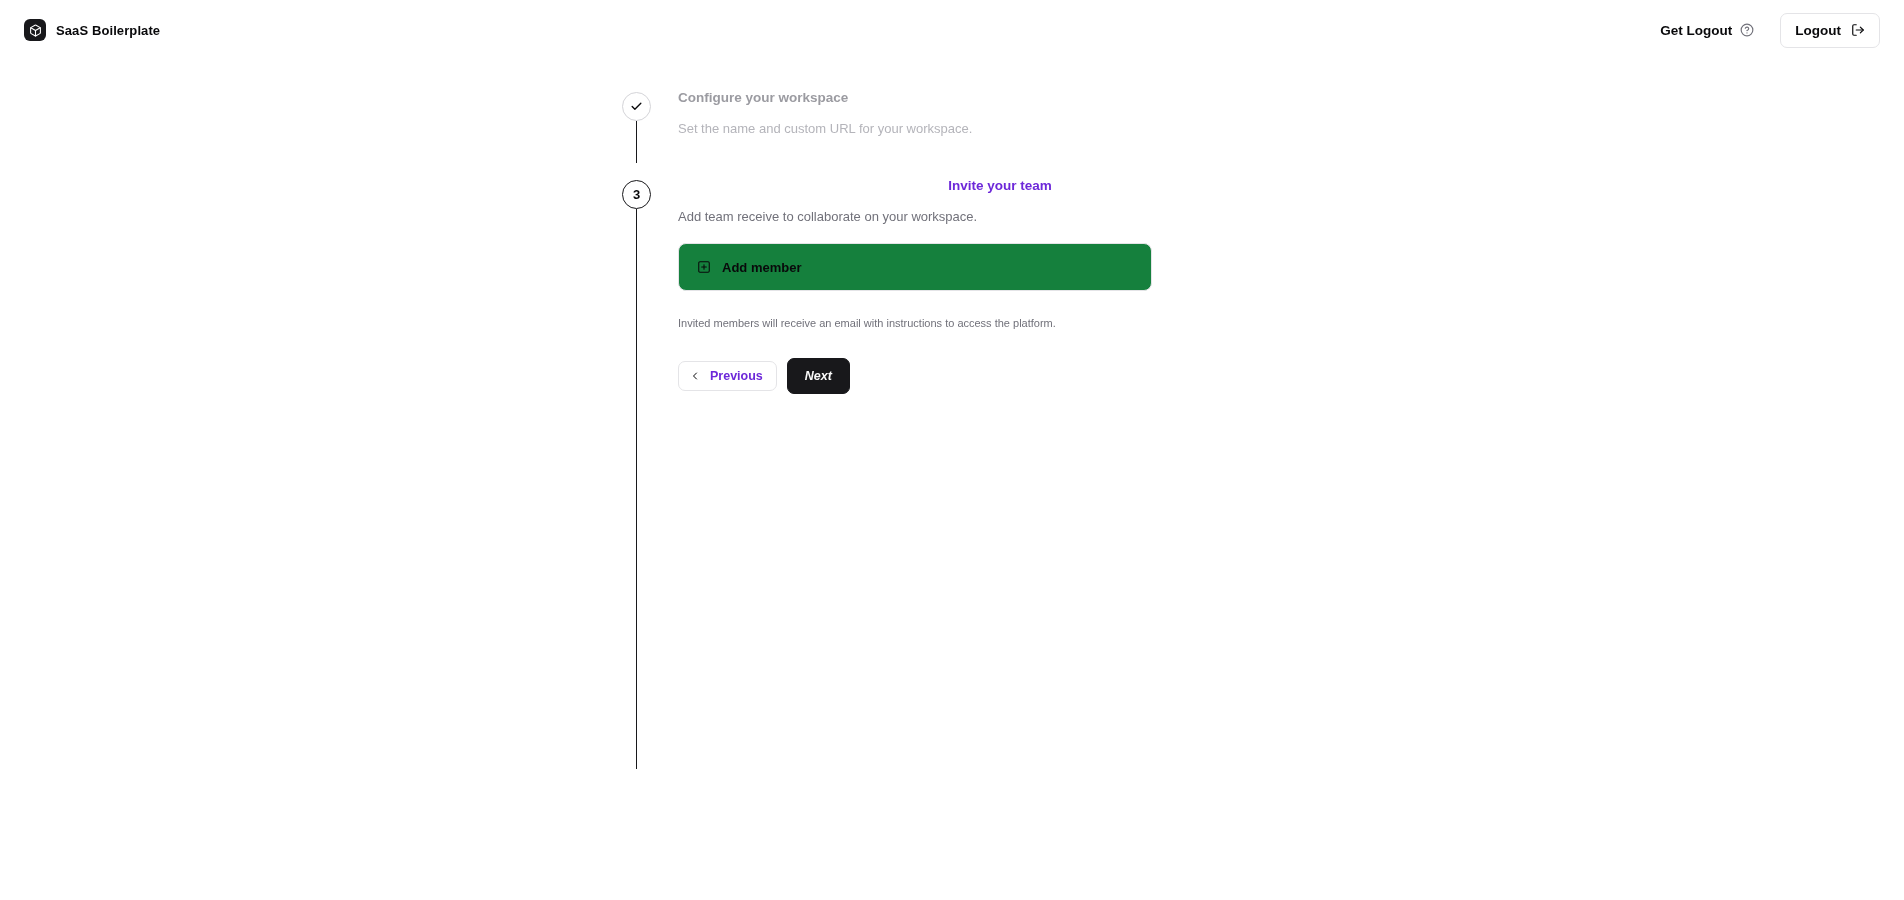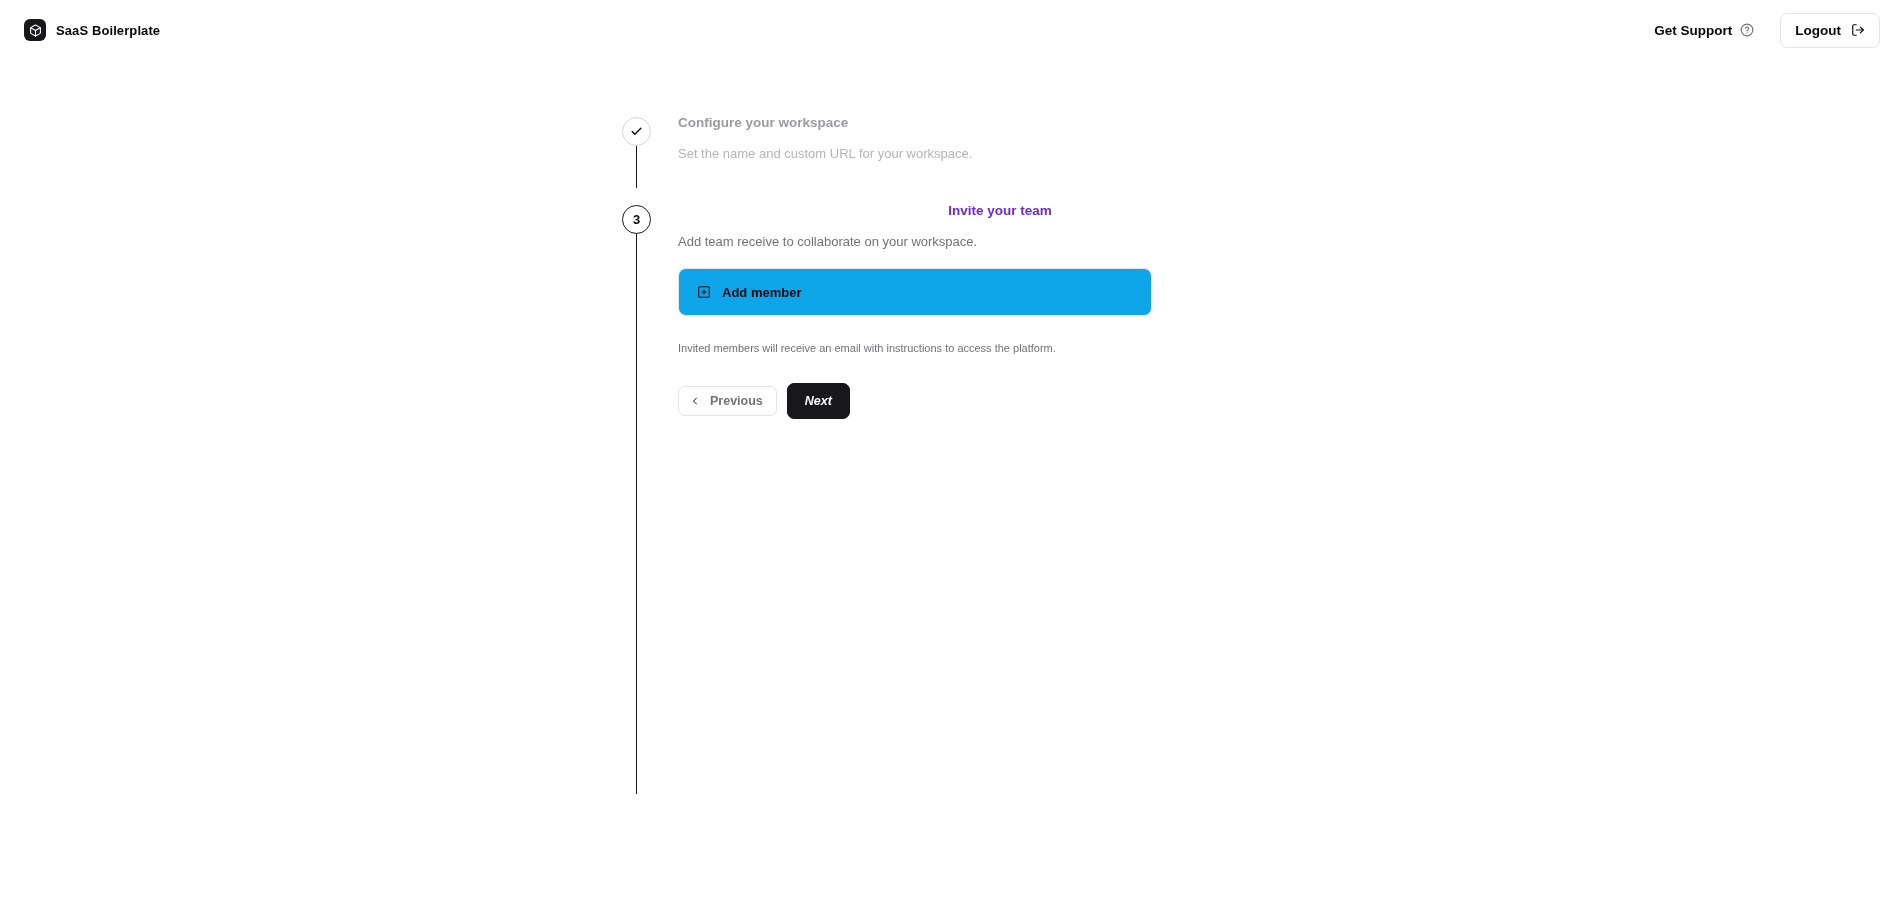--- a/index.html
+++ b/index.html
@@ -78,21 +78,21 @@
 
   
   .page {
     position: relative;
     width: 100%;
     height: calc(900px - 60px);
   }
   .stepper {
     position: absolute;
     left: 622px;
-    top: 40px;
+    top: 15px;
     width: 700px;
   }
   .step {
     position: relative;
     display: flex;
     align-items: flex-start;
     padding-left: 56px;
     min-height: 88px;
   }
   .step-marker {
@@ -145,21 +145,21 @@
   }
   .step-desc.active { color: #71717a; }
 
   
   .step-content { margin-top: 17px; }
   .add-member-box {
     width: 474px;
     height: 48px;
     border: 1px solid #e4e4e7;
     border-radius: 8px;
-    background: #0ea5e9;
+    background: #15803d;
     display: flex;
     align-items: center;
     padding: 0 18px;
     gap: 11px;
     cursor: pointer;
   }
   .add-member-label {
     font-size: 13px;
     font-weight: 600;
     color: #09090b;
@@ -180,21 +180,21 @@
     display: flex;
     align-items: center;
     gap: 9px;
     height: 30px;
     padding: 0 13px 0 10px;
     background: #ffffff;
     border: 1px solid #e4e4e7;
     border-radius: 7px;
     font-size: 12.5px;
     font-weight: 600;
-    color: #737373;
+    color: #6d28d9;
     cursor: pointer;
   }
   .btn-next {
     height: 36px;
     padding: 0 17px;
     background: #18181b;
     border: 1px solid #18181b;
     border-radius: 7px;
     font-size: 12.5px;
     font-weight: 600;
@@ -213,21 +213,21 @@
         <path d="M21 16V8a2 2 0 0 0-1-1.73l-7-4a2 2 0 0 0-2 0l-7 4A2 2 0 0 0 3 8v8a2 2 0 0 0 1 1.73l7 4a2 2 0 0 0 2 0l7-4A2 2 0 0 0 21 16z"></path>
         <polyline points="3.27 6.96 12 12.01 20.73 6.96"></polyline>
         <line x1="12" y1="22.08" x2="12" y2="12"></line>
       </svg>
     </span>
     <span class="brand-name">SaaS Boilerplate</span>
   </div>
 
   <div class="header-right">
     <button class="support-btn">
-      <span>Get Support</span>
+      <span>Get Logout</span>
       <span class="icon">
         <svg width="14" height="14" viewBox="0 0 24 24" fill="none" stroke="#71717a" stroke-width="2" stroke-linecap="round" stroke-linejoin="round">
           <circle cx="12" cy="12" r="10"></circle>
           <path d="M9.09 9a3 3 0 0 1 5.83 1c0 2-3 3-3 3"></path>
           <line x1="12" y1="17" x2="12.01" y2="17"></line>
         </svg>
       </span>
     </button>
 
     <button class="logout-btn">

